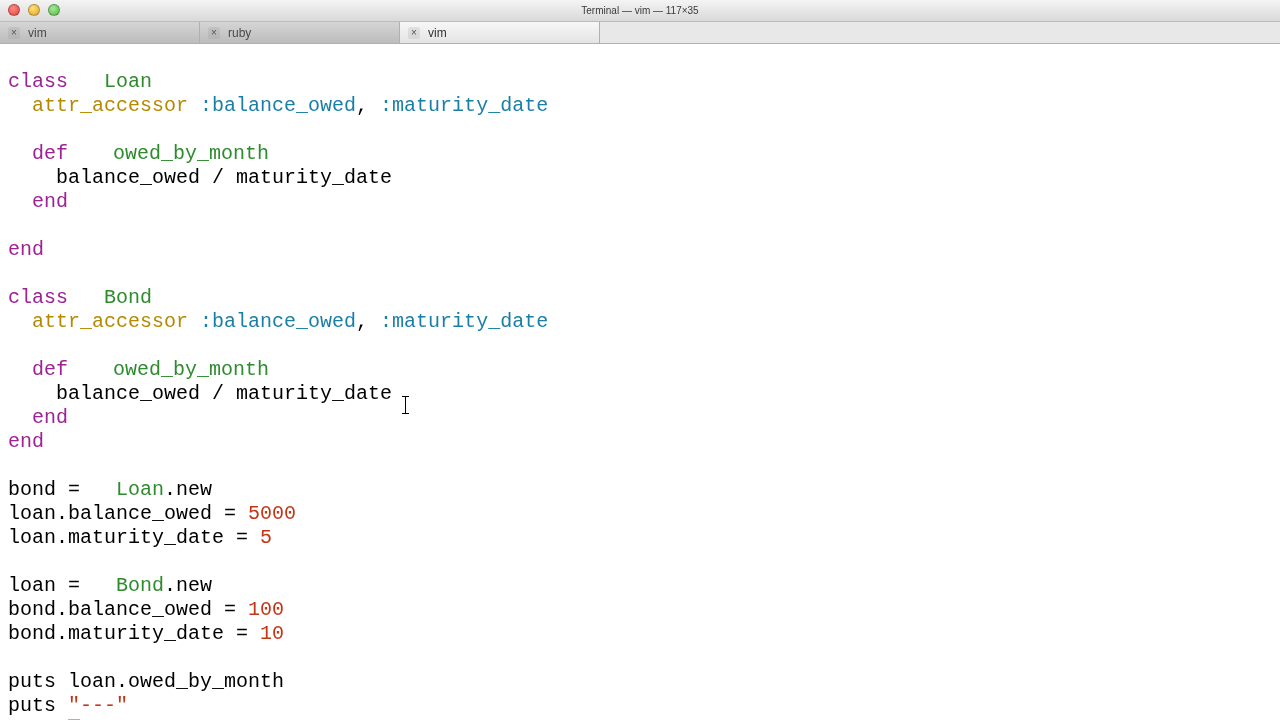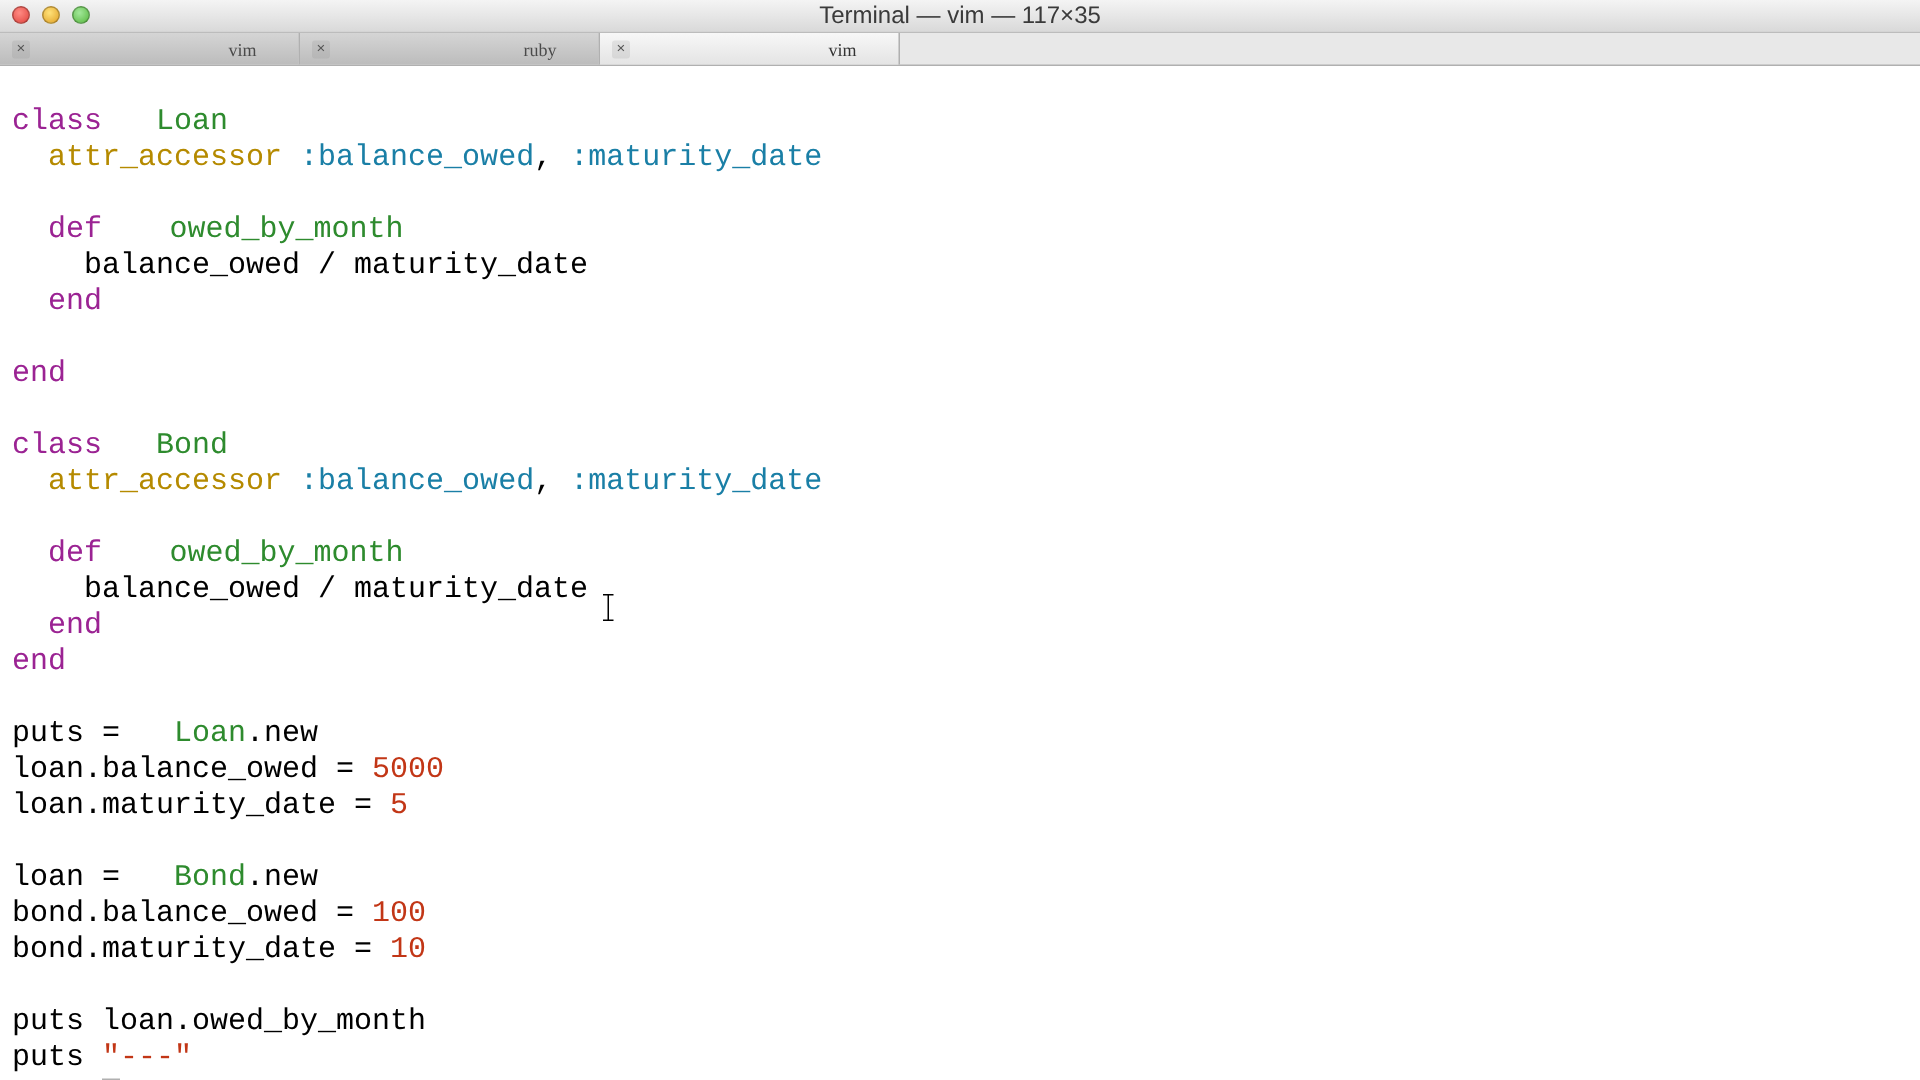--- a/index.html
+++ b/index.html
@@ -16,21 +16,21 @@
   }
   .titlebar {
     height: 22px;
     background: linear-gradient(to bottom, #f4f4f4, #d9d9d9);
     border-bottom: 1px solid #bcbcbc;
     position: relative;
     display: flex;
     align-items: center;
     justify-content: center;
     font-family: "Lucida Grande", "Helvetica Neue", Arial, sans-serif;
-    font-size: 16px;
+    font-size: 10px;
     color: #3a3a3a;
   }
   .traffic-lights {
     position: absolute;
     left: 8px;
     top: 4px;
     display: flex;
     gap: 8px;
   }
   .traffic-light {
@@ -74,23 +74,22 @@
     background: rgba(120,120,120,0.15);
     display: flex;
     align-items: center;
     justify-content: center;
     font-size: 10px;
     color: #555;
     line-height: 1;
   }
   .tab-label {
     flex: 1;
-    text-align: right;
+    text-align: left;
     padding-right: 28px;
-    font-family: Liberation Serif, serif;
   }
   .editor {
     padding: 2px 8px;
     white-space: pre;
     position: relative;
   }
   .kw-class   { color: #9b2393; }  
   .kw-def     { color: #9b2393; }
   .kw-end     { color: #9b2393; }
   .kw-attr    { color: #b58a00; }  
@@ -161,21 +160,21 @@
 <span class="kw-end">end</span>
 
 <span class="kw-class">class</span> <span class="const">Bond</span>
   <span class="kw-attr">attr_accessor</span> <span class="symbol">:balance_owed</span>, <span class="symbol">:maturity_date</span>
 
   <span class="kw-def">def</span> <span class="method">owed_by_month</span>
     <span>balance_owed / maturity_date</span>
   <span class="kw-end">end</span>
 <span class="kw-end">end</span>
 
-<span>puts = </span><span class="const">Loan</span><span>.new</span>
+<span>bond = </span><span class="const">Loan</span><span>.new</span>
 <span>loan.balance_owed = </span><span class="number">5000</span>
 <span>loan.maturity_date = </span><span class="number">5</span>
 
 <span>loan = </span><span class="const">Bond</span><span>.new</span>
 <span>bond.balance_owed = </span><span class="number">100</span>
 <span>bond.maturity_date = </span><span class="number">10</span>
 
 <span>puts loan.owed_by_month</span>
 <span>puts </span><span class="string">"---"</span>
 <span>puts-</span><span class="cursor-block"></span>

